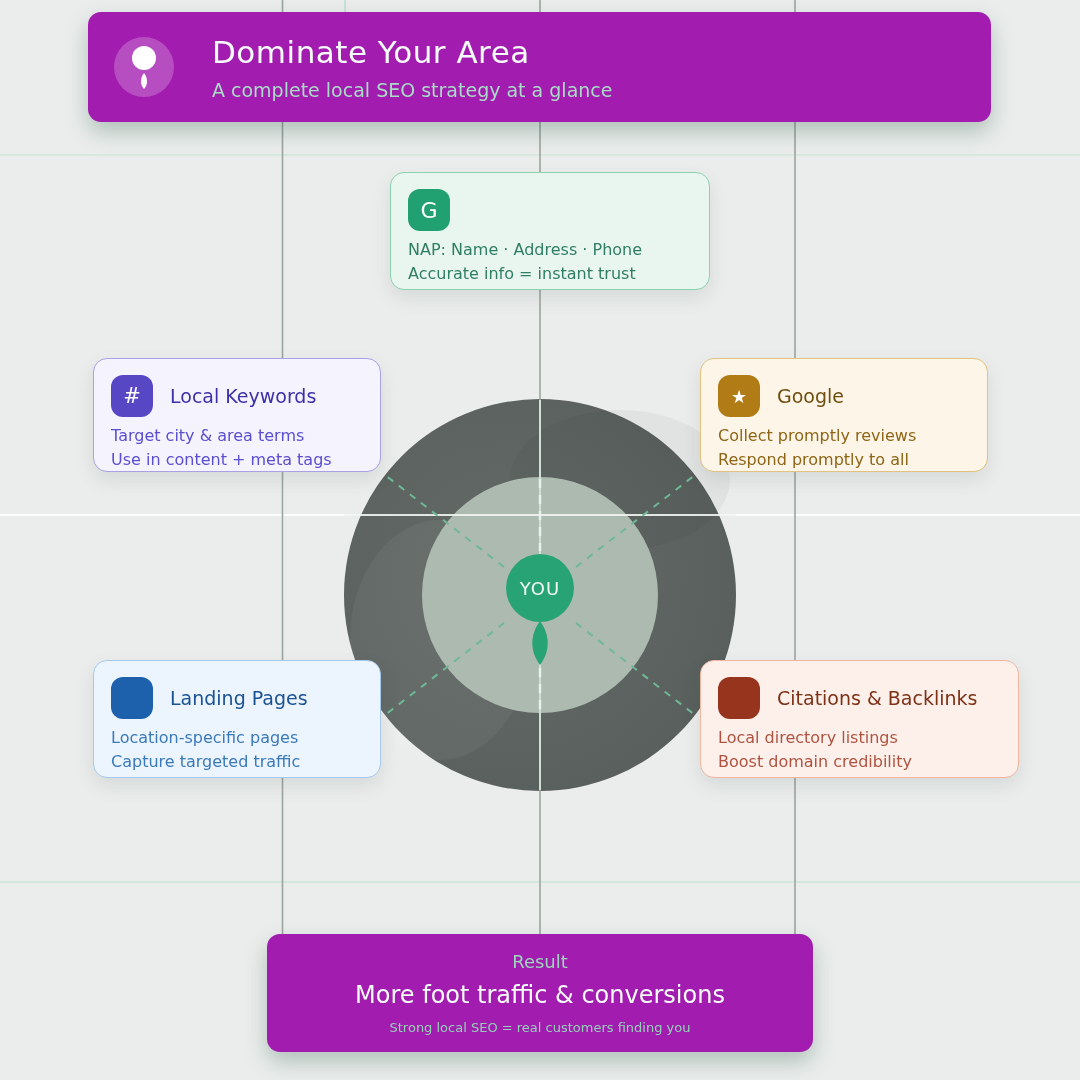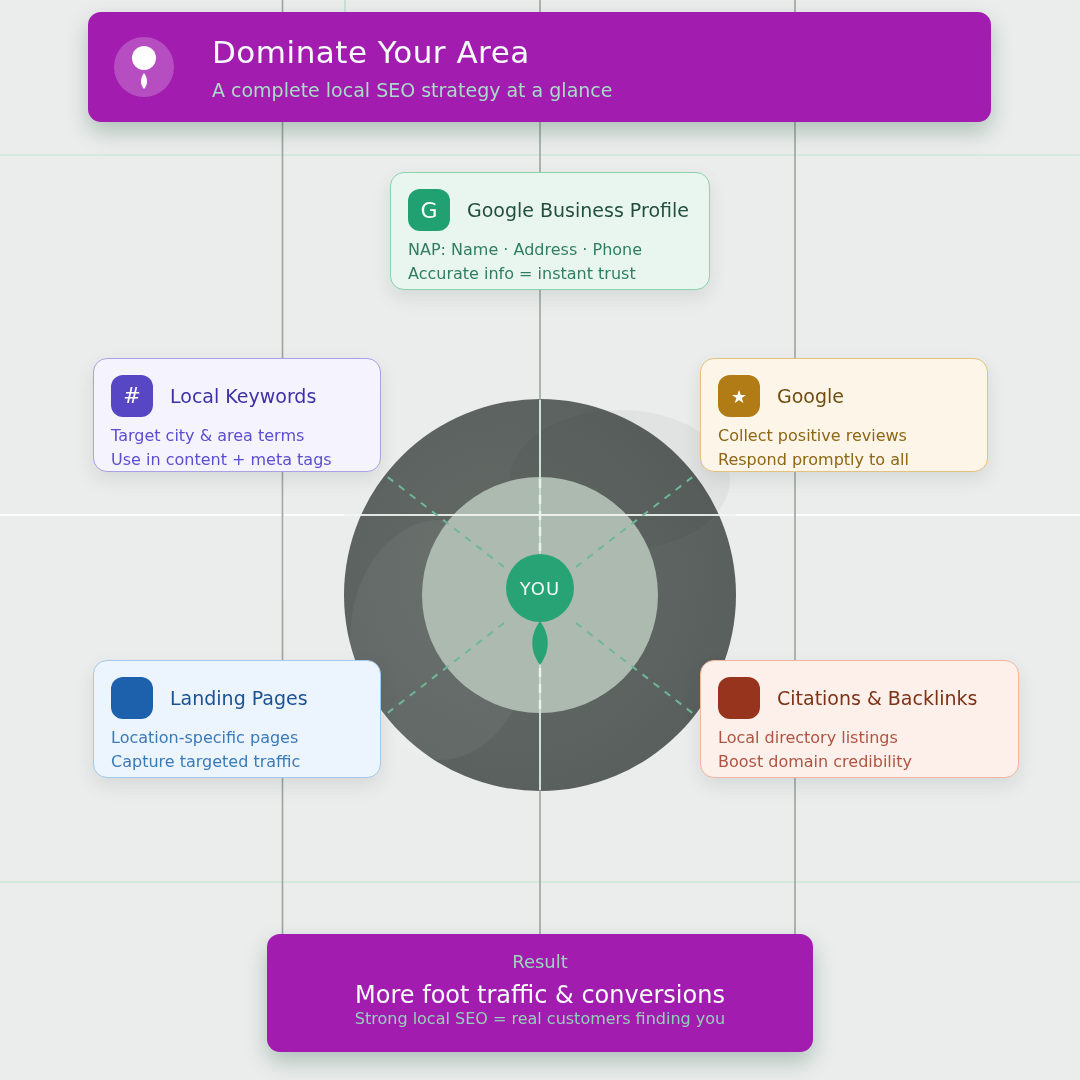--- a/index.html
+++ b/index.html
@@ -19,21 +19,21 @@
     width:60px;height:60px;border-radius:50%;background:rgba(255,255,255,.22);
     flex:none;display:flex;align-items:center;justify-content:center;margin-right:38px;
   }
   .header-text{display:flex;flex-direction:column;gap:9px;}
   .header-title{font-size:31px;color:#f6fcf9;letter-spacing:.5px;}
   .header-sub{font-size:19px;color:#a9dcc6;}
 
   .result-banner{left:267px;top:934px;width:546px;height:118px;text-align:center;padding-top:17px;}
   .result-label{font-size:18px;color:#9cd6bc;}
   .result-title{font-size:24px;color:#f4fbf8;margin-top:9px;}
-  .result-sub{font-size:16px;color:#93d1b7;}
+  .result-sub{font-size:13px;color:#93d1b7;margin-top:11px;}
 
   
   .card{
     position:absolute;border-radius:14px;border:1.5px solid;box-sizing:border-box;
     padding:16px 14px 10px 17px;box-shadow:0 8px 18px rgba(60,80,70,.12);overflow:hidden;
   }
   .card-head{display:flex;align-items:center;gap:17px;}
   .icon-tile{
     width:42px;height:42px;border-radius:12px;flex:none;color:#fff;
     display:flex;align-items:center;justify-content:center;font-size:21px;
@@ -124,21 +124,20 @@
     </div>
     <div class="header-text">
       <div class="header-title">Dominate Your Area</div>
       <div class="header-sub">A complete local SEO strategy at a glance</div>
     </div>
   </div>
 
   <div class="card card-green">
     <div class="card-head">
       <div class="icon-tile">G</div>
-      <div class="card-title">Google Business Profile</div>
     </div>
     <div class="card-body">
       <div>NAP: Name · Address · Phone</div>
       <div>Accurate info = instant trust</div>
     </div>
   </div>
 
   <div class="card card-purple">
     <div class="card-head">
       <div class="icon-tile">#</div>
@@ -149,21 +148,21 @@
       <div>Use in content + meta tags</div>
     </div>
   </div>
 
   <div class="card card-gold">
     <div class="card-head">
       <div class="icon-tile">★</div>
       <div class="card-title">Google</div>
     </div>
     <div class="card-body">
-      <div>Collect positive reviews</div>
+      <div>Collect promptly reviews</div>
       <div>Respond promptly to all</div>
     </div>
   </div>
 
   <div class="card card-blue">
     <div class="card-head">
       <div class="icon-tile"></div>
       <div class="card-title">Landing Pages</div>
     </div>
     <div class="card-body">

